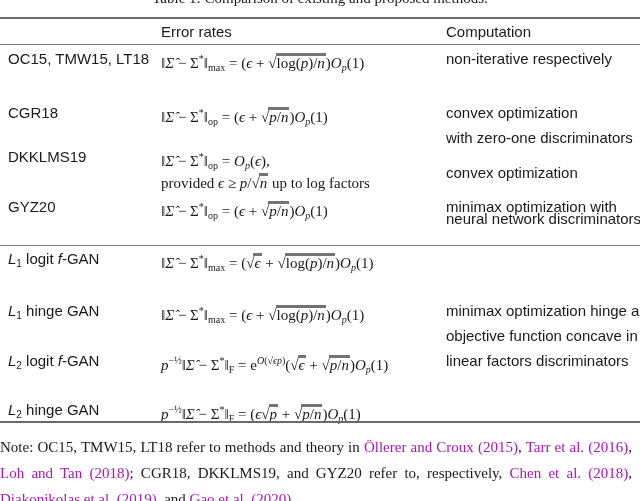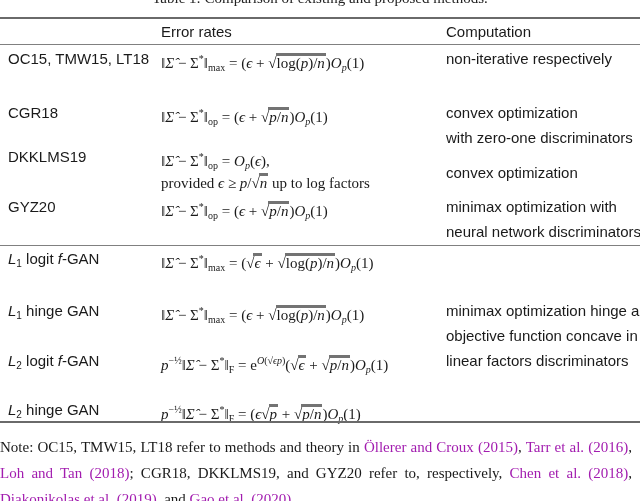--- a/index.html
+++ b/index.html
@@ -56,21 +56,21 @@
 <div class="cell c3" style="top:129px;">with zero-one discriminators</div>
 
 <div class="cell c1" style="top:148px;">DKKLMS19</div>
 <div class="cell c2 m" style="top:148px;">‖<span class="it">Σ̂</span> − Σ<sup class="sup">*</sup>‖<span class="sub">op</span> = <span class="it">O<span class="sub">p</span></span>(<span class="it">ϵ</span>),</div>
 <div class="cell c2 m" style="top:173px;">provided <span class="it">ϵ</span> ≥ <span class="it">p</span>/√<span class="sqrt"><span class="it">n</span></span> up to log factors</div>
 <div class="cell c3" style="top:164px;">convex optimization</div>
 
 <div class="cell c1" style="top:198px;">GYZ20</div>
 <div class="cell c2 m" style="top:198px;">‖<span class="it">Σ̂</span> − Σ<sup class="sup">*</sup>‖<span class="sub">op</span> = (<span class="it">ϵ</span> + √<span class="sqrt"><span class="it">p</span>/<span class="it">n</span></span>)<span class="it">O<span class="sub">p</span></span>(1)</div>
 <div class="cell c3" style="top:198px;">minimax optimization with</div>
-<div class="cell c3" style="top:223px;">neural network discriminators</div>
+<div class="cell c3" style="top:210px;">neural network discriminators</div>
 
 <div class="rule thin" style="top:245px;"></div>
 
 <div class="cell c1" style="top:250px;"><span class="it">L</span><span class="sub">1</span> logit <span class="it">f</span>-GAN</div>
 <div class="cell c2 m" style="top:250px;">‖<span class="it">Σ̂</span> − Σ<sup class="sup">*</sup>‖<span class="sub">max</span> = (√<span class="sqrt"><span class="it">ϵ</span></span> + √<span class="sqrt">log(<span class="it">p</span>)/<span class="it">n</span></span>)<span class="it">O<span class="sub">p</span></span>(1)</div>
 
 <div class="cell c1" style="top:302px;"><span class="it">L</span><span class="sub">1</span> hinge GAN</div>
 <div class="cell c2 m" style="top:302px;">‖<span class="it">Σ̂</span> − Σ<sup class="sup">*</sup>‖<span class="sub">max</span> = (<span class="it">ϵ</span> + √<span class="sqrt">log(<span class="it">p</span>)/<span class="it">n</span></span>)<span class="it">O<span class="sub">p</span></span>(1)</div>
 <div class="cell c3" style="top:302px;">minimax optimization hinge an</div>
 <div class="cell c3" style="top:327px;">objective function concave in</div>

